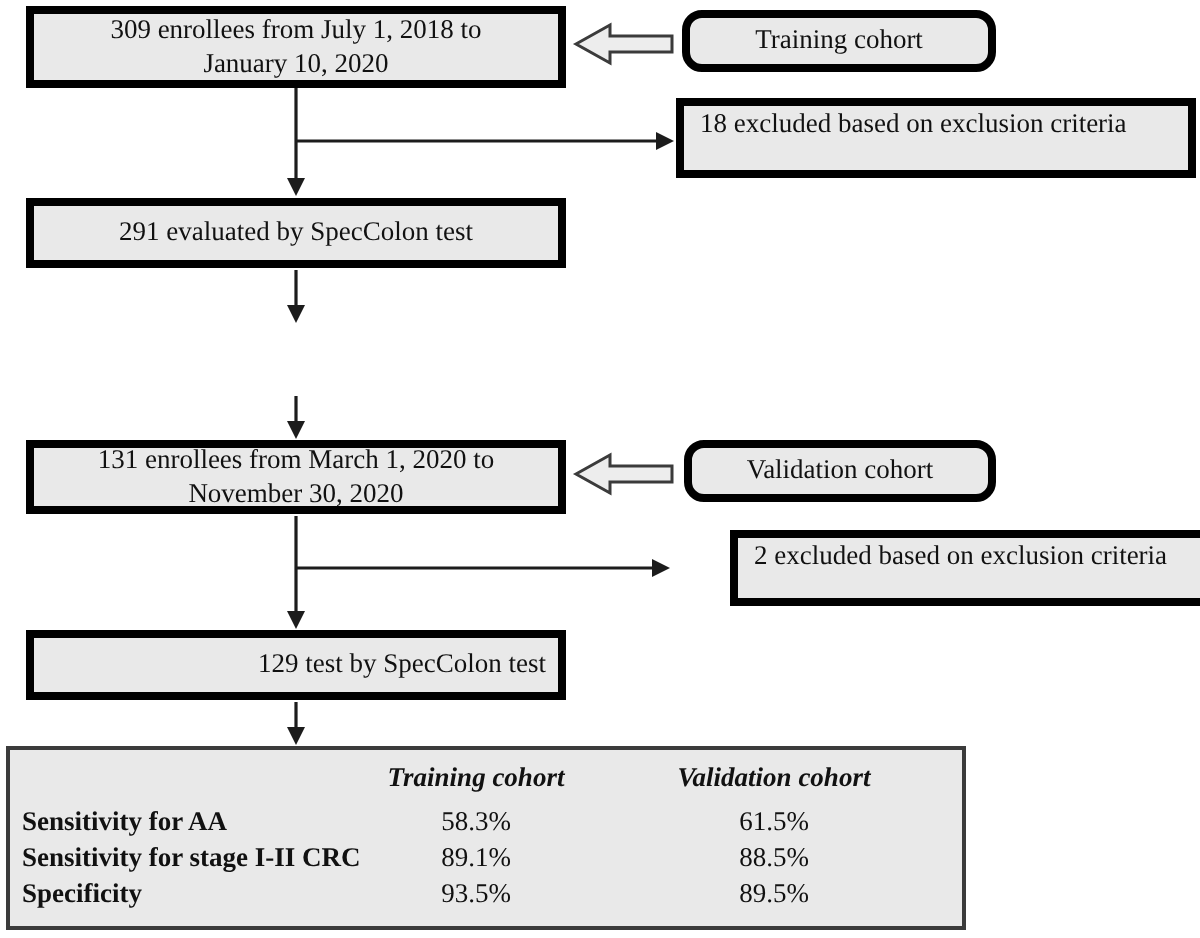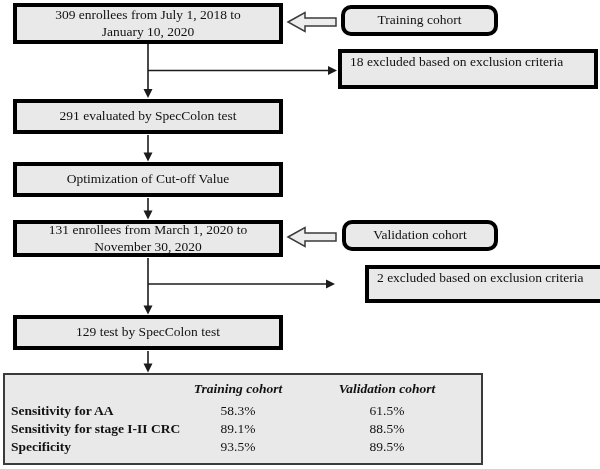--- a/index.html
+++ b/index.html
@@ -46,21 +46,21 @@
   }
   
   #box-309        { left: 13px;  top: 3px;   width: 270px; height: 41px; }
   #box-training   { left: 341px; top: 5px;   width: 157px; height: 31px; }
   #box-excl18     { left: 338px; top: 49px;  width: 260px; height: 40px; }
   #box-291        { left: 13px;  top: 99px;  width: 270px; height: 35px; }
   #box-opt        { left: 13px;  top: 162px; width: 270px; height: 35px; }
   #box-131        { left: 13px;  top: 220px; width: 270px; height: 37px; }
   #box-validation { left: 342px; top: 220px; width: 156px; height: 31px; }
   #box-excl2      { left: 336px; top: 265px; width: 258px; height: 38px; margin-left: 29px; }
-  #box-129        { left: 13px;  top: 315px; width: 270px; height: 35px; }
+  #box-129        { left: 13px;  top: 315px; width: 270px; height: 35px; align-items: flex-end; }
 
   
   .results {
     position: absolute;
     left: 3px; top: 373px;
     width: 480px; height: 92px;
     box-sizing: border-box;
     background: #e9e9e9;
     border: 2px solid #3b3b3b;
     font-size: 13.5px;
@@ -129,23 +129,20 @@
   </div>
 
   <div class="box side" id="box-excl18">
     <div>18 excluded based on exclusion criteria</div>
   </div>
 
   <div class="box" id="box-291">
     <div>291 evaluated by SpecColon test</div>
   </div>
 
-  <div class="box" id="box-opt">
-    <div>Optimization of Cut-off Value</div>
-  </div>
 
   <div class="box" id="box-131">
     <div>131 enrollees from March 1, 2020 to</div>
     <div>November 30, 2020</div>
   </div>
 
   <div class="box rounded" id="box-validation">
     <div>Validation cohort</div>
   </div>
 

